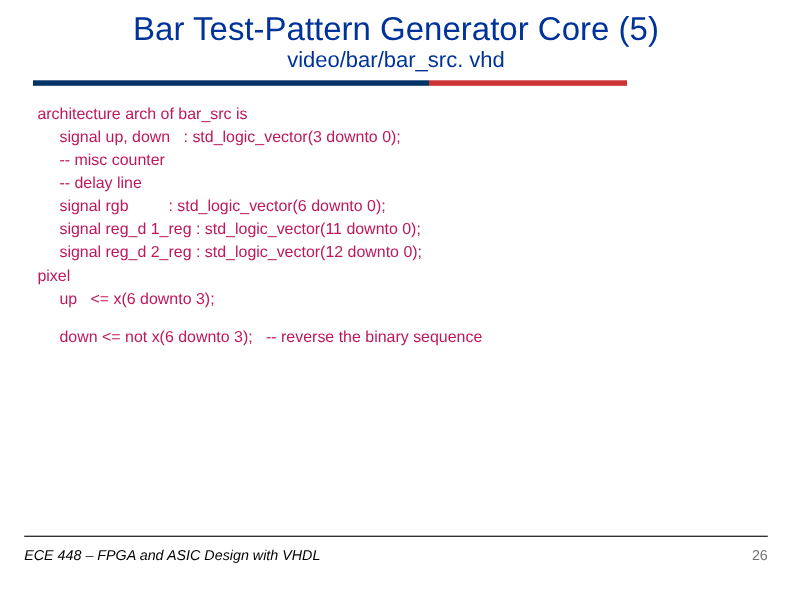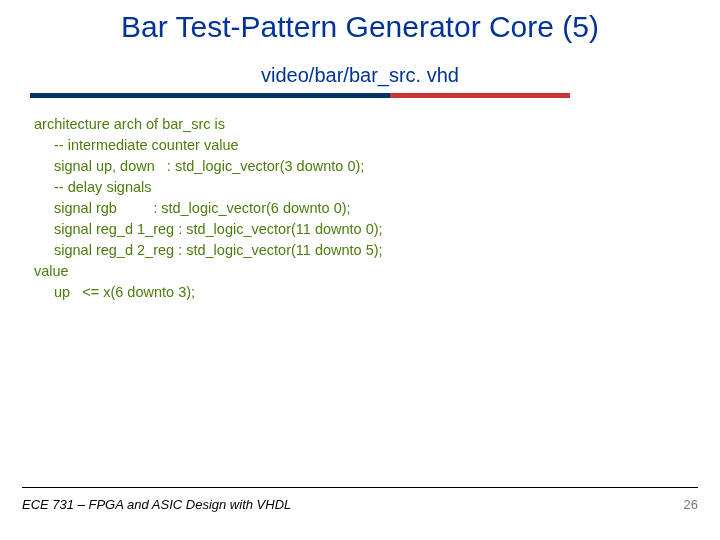--- a/index.html
+++ b/index.html
@@ -11,38 +11,38 @@
     font-weight: normal;
     text-align: center;
     padding-top: 10px;
     font-family: Arial, sans-serif;
   }
   .subtitle {
     color: #003399;
     font-size: 20px;
     font-weight: normal;
     text-align: center;
-    margin-top: 20px;
+    margin-top: 0;
     font-family: Arial, sans-serif;
   }
   .rule {
     width: 540px;
     height: 5px;
     margin-left: 30px;
     margin-top: 6px;
     display: flex;
   }
   .rule-dark { background: #003366; width: 360px; height: 5px; }
   .rule-red { background: #cc3333; width: 180px; height: 5px; }
   .code-block {
     margin-top: 16px;
     margin-left: 34px;
     font-family: Arial, sans-serif;
     font-size: 14.5px;
-    color: #4d7c0f;
+    color: #be185d;
     line-height: 1.45;
   }
   .code-line { white-space: pre; }
   .indent1 { padding-left: 20px; }
   .gap { height: 14px; }
   .footer-line {
     position: absolute;
     left: 22px;
     bottom: 38px;
     width: 676px;
@@ -73,27 +73,28 @@
 <div class="slide">
   <div class="title">Bar Test-Pattern Generator Core (5)</div>
   <div class="subtitle">video/bar/bar_src. vhd</div>
   <div class="rule">
     <div class="rule-dark"></div>
     <div class="rule-red"></div>
   </div>
 
   <div class="code-block">
     <div class="code-line">architecture arch of bar_src is</div>
-    <div class="code-line indent1">-- intermediate counter value</div>
     <div class="code-line indent1">signal up, down   : std_logic_vector(3 downto 0);</div>
-    <div class="code-line indent1">-- delay signals</div>
+    <div class="code-line indent1">-- misc counter</div>
+    <div class="code-line indent1">-- delay line</div>
     <div class="code-line indent1">signal rgb         : std_logic_vector(6 downto 0);</div>
     <div class="code-line indent1">signal reg_d 1_reg : std_logic_vector(11 downto 0);</div>
-    <div class="code-line indent1">signal reg_d 2_reg : std_logic_vector(11 downto 5);</div>
-    <div class="code-line">value</div>
+    <div class="code-line indent1">signal reg_d 2_reg : std_logic_vector(12 downto 0);</div>
+    <div class="code-line">pixel</div>
     <div class="code-line indent1">up   &lt;= x(6 downto 3);</div>
     <div class="gap"></div>
+    <div class="code-line indent1">down &lt;= not x(6 downto 3);   -- reverse the binary sequence</div>
   </div>
 
   <div class="footer-line"></div>
-  <div class="footer-text">ECE 731 – FPGA and ASIC Design with VHDL</div>
+  <div class="footer-text">ECE 448 – FPGA and ASIC Design with VHDL</div>
   <div class="page-num">26</div>
 </div>
 
 </body></html>

